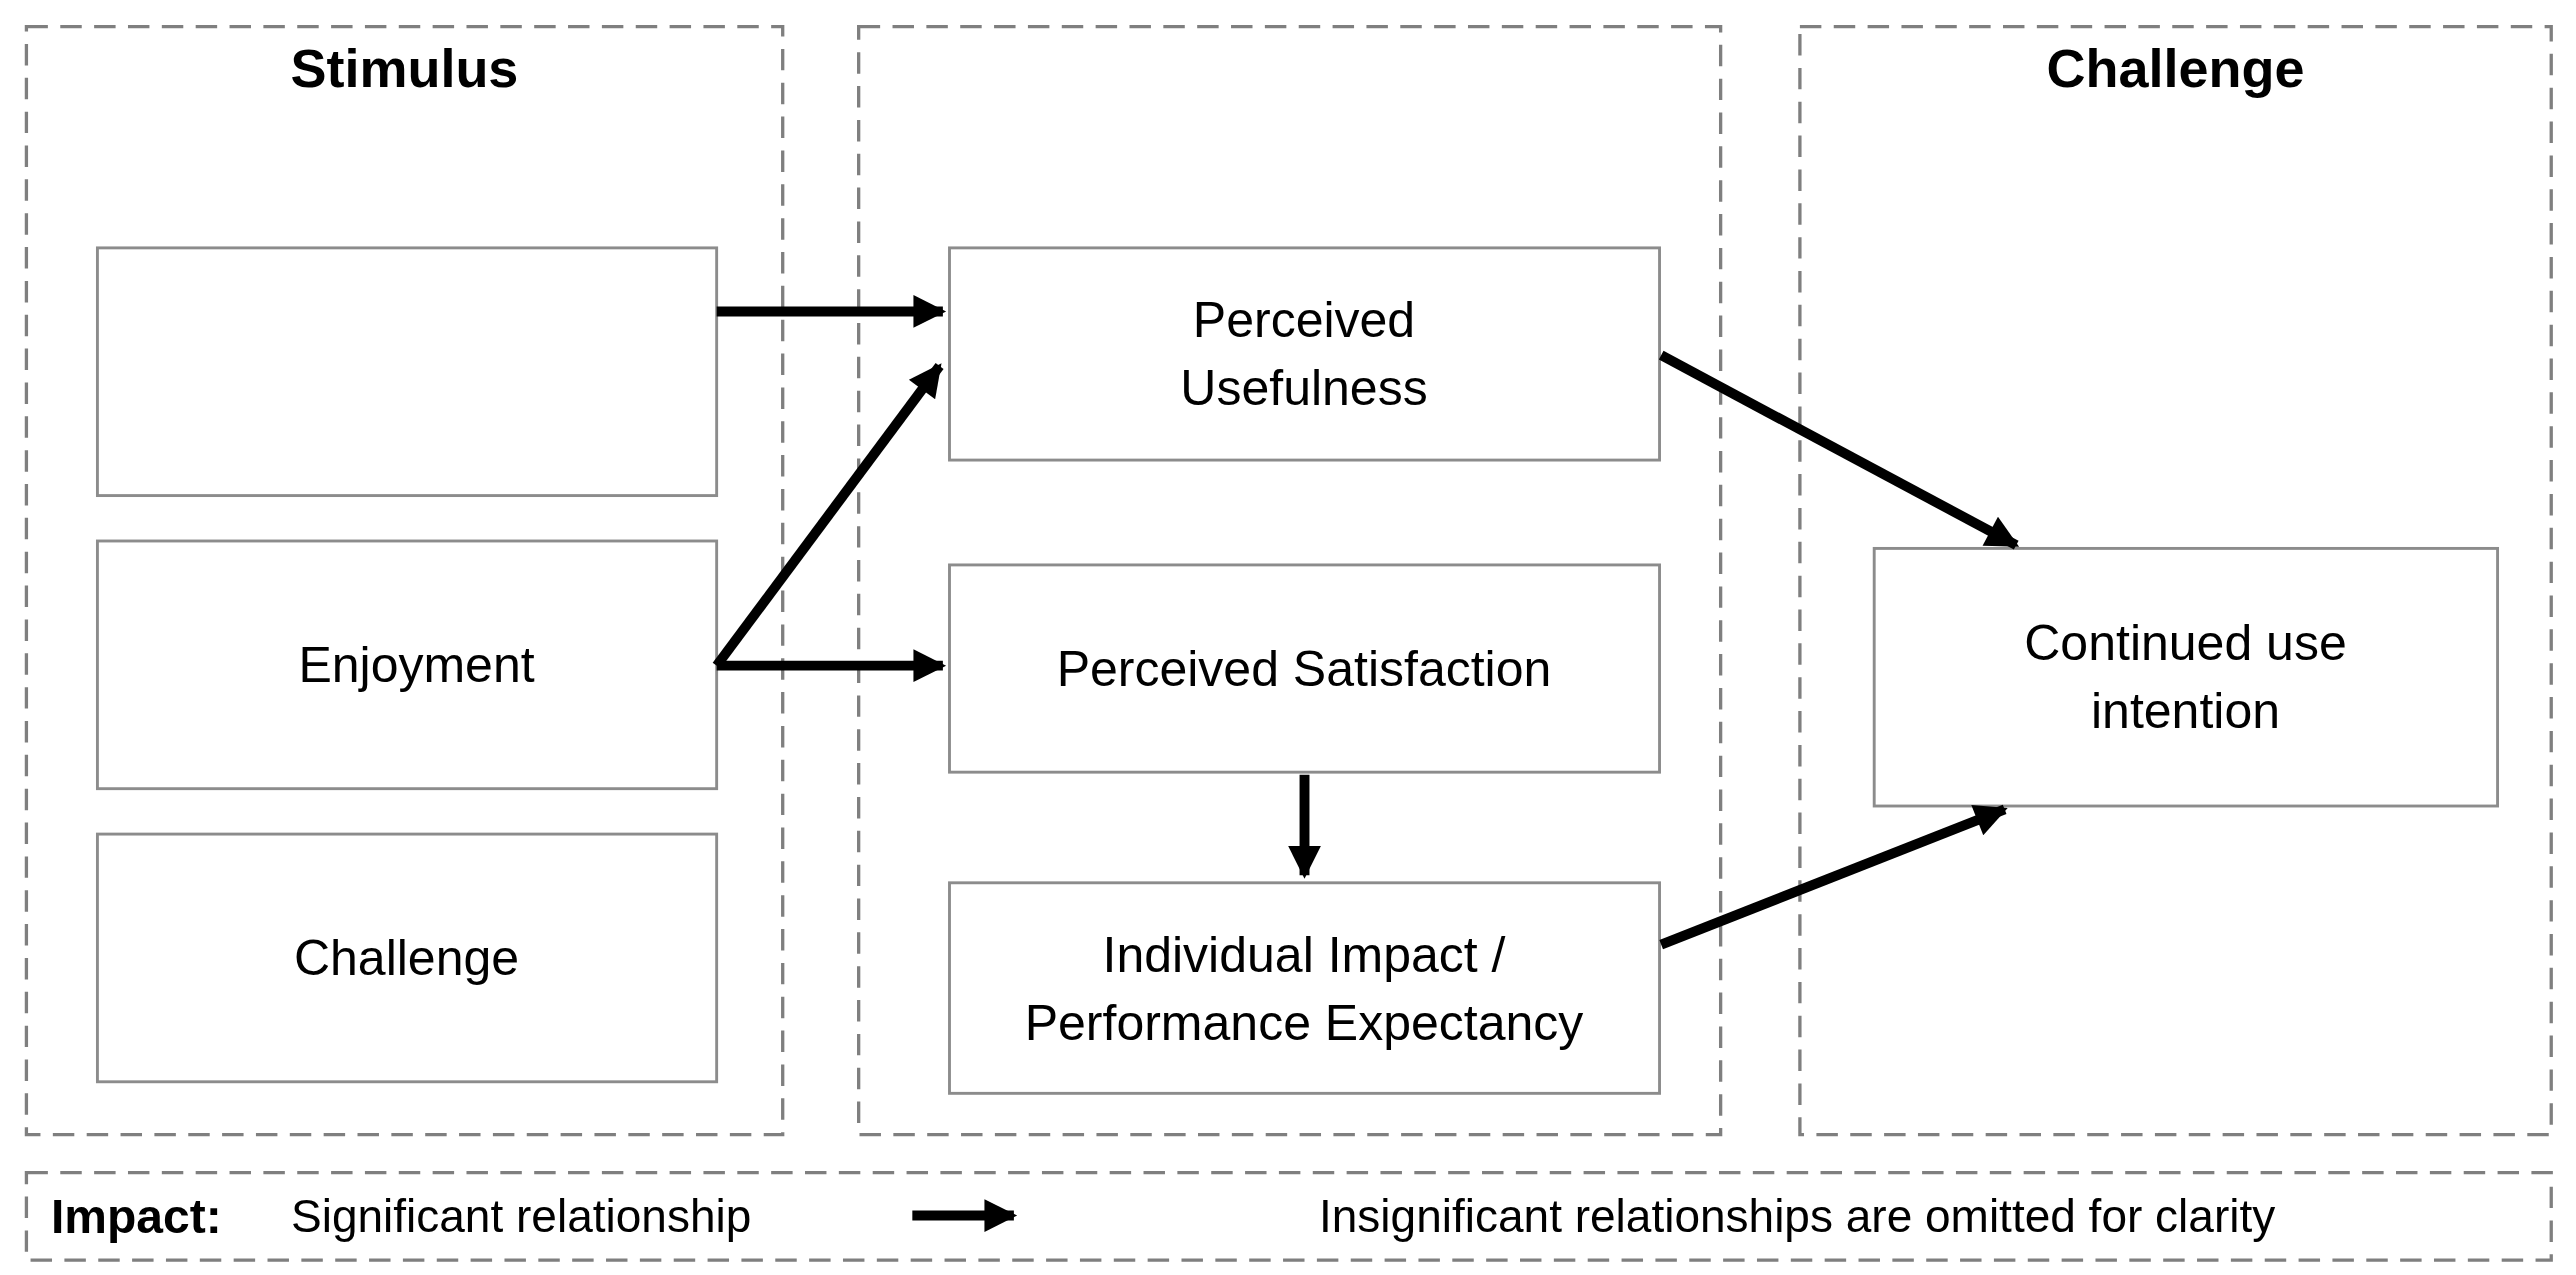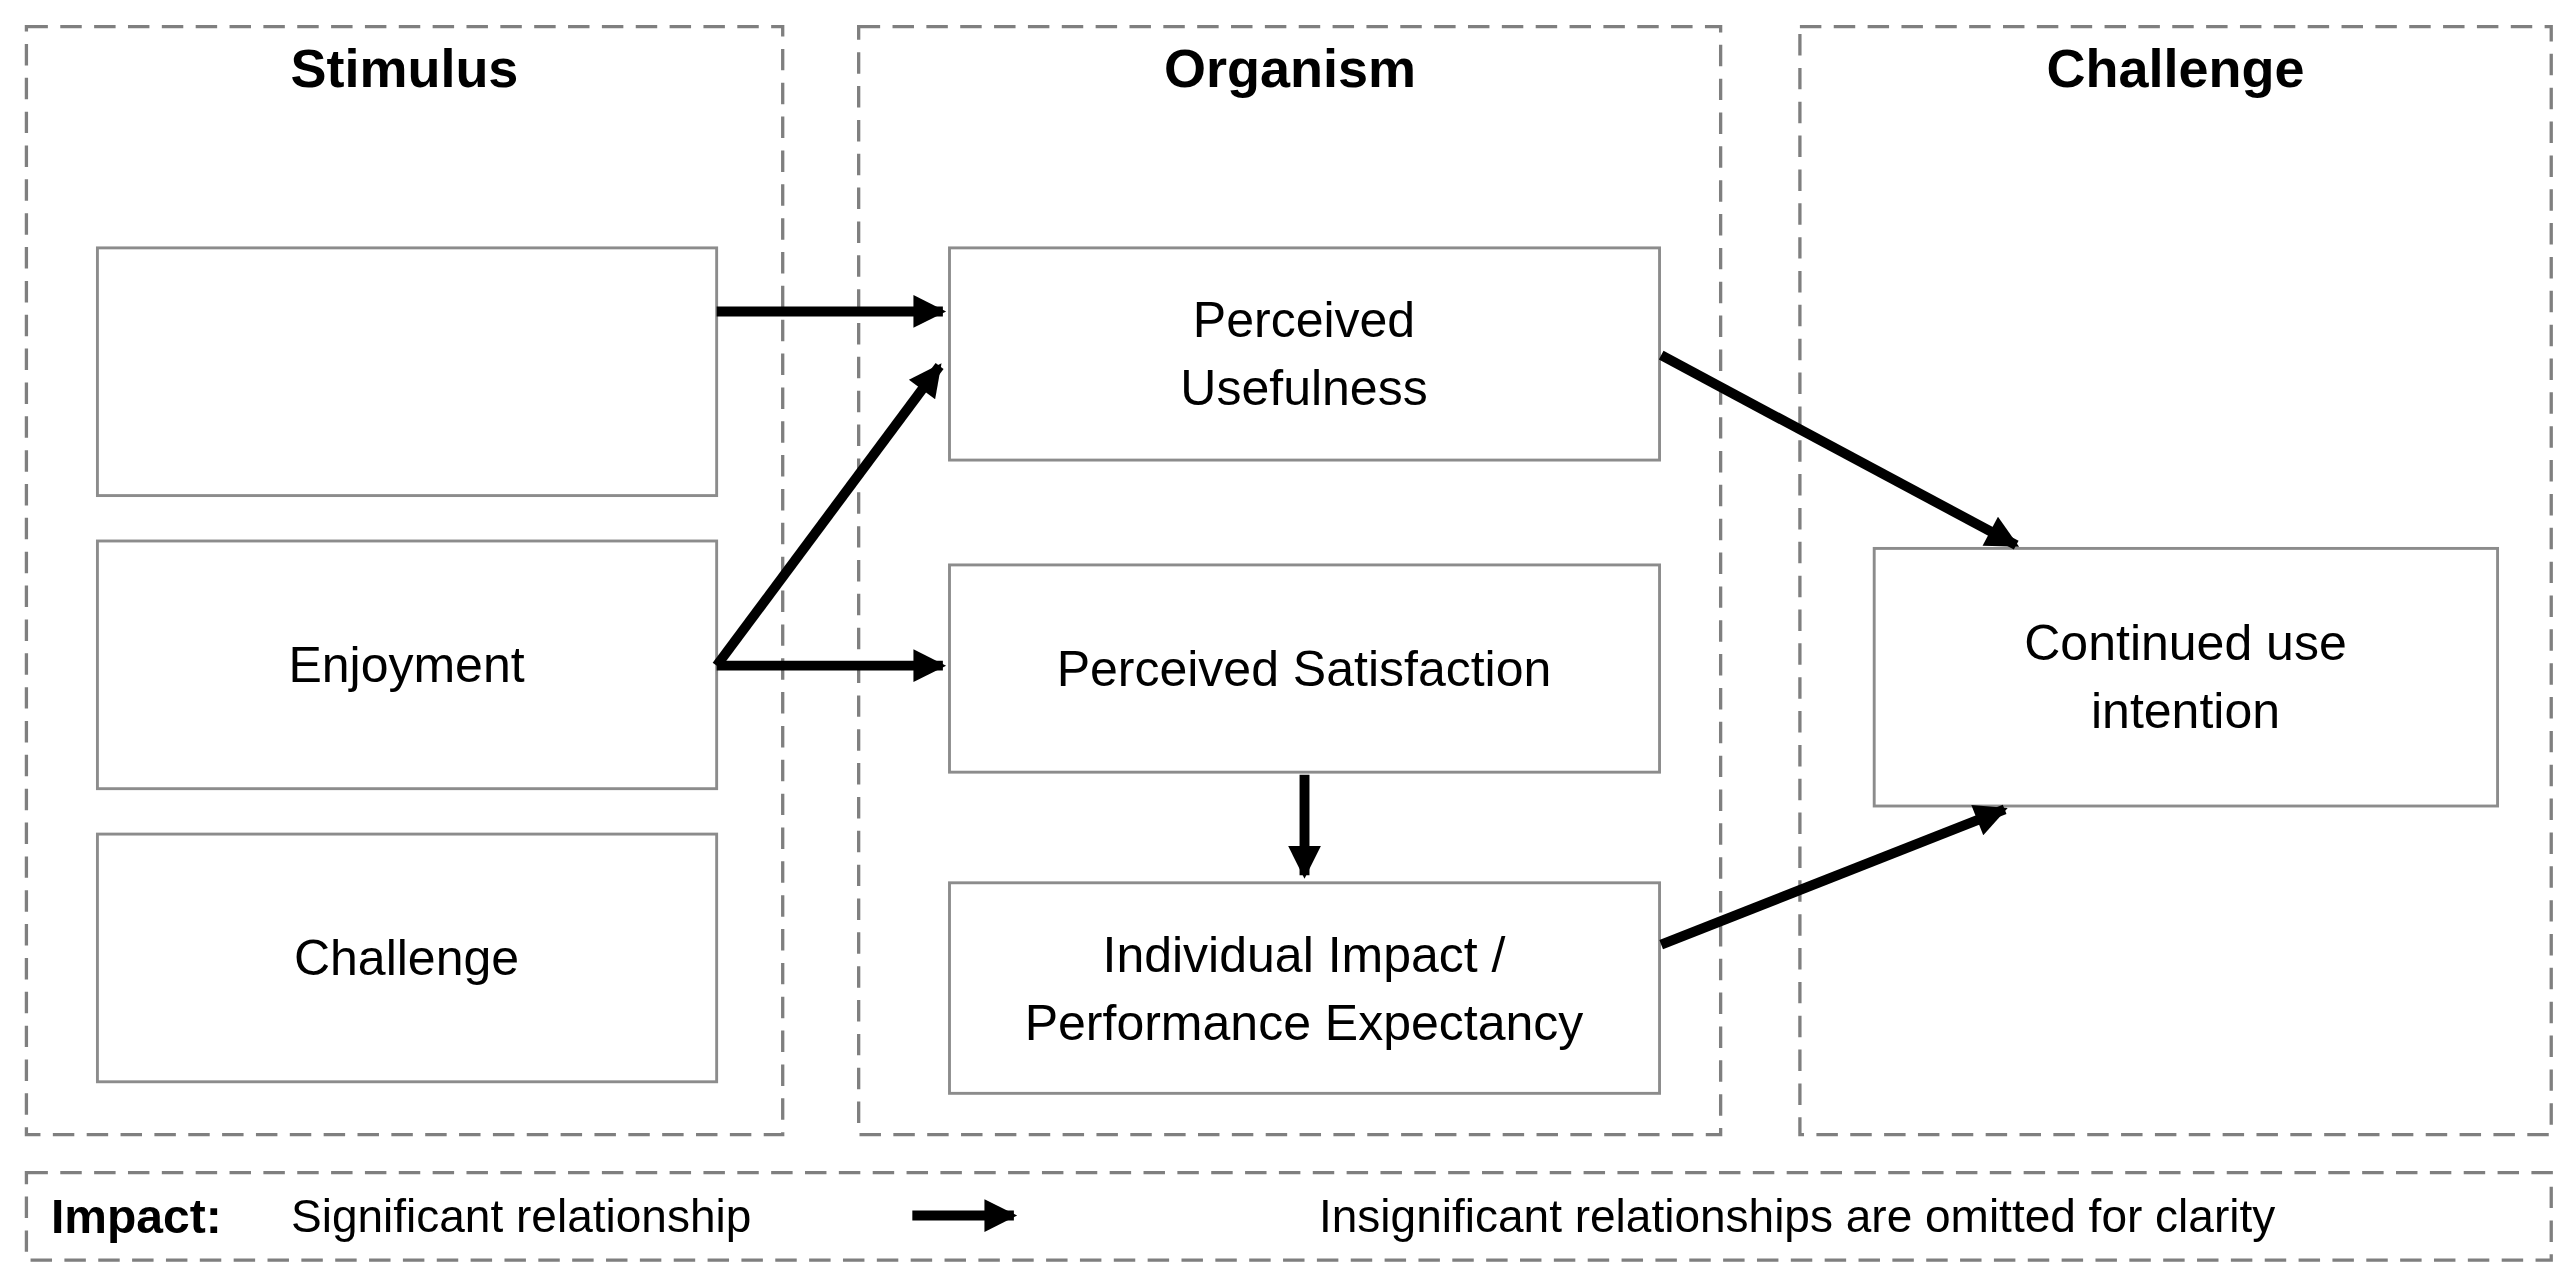--- a/index.html
+++ b/index.html
@@ -53,24 +53,23 @@
     <line class="arrow" x1="868" y1="806" x2="1138" y2="443" marker-end="url(#arrowhead)"></line>
     <line class="arrow" x1="868" y1="806" x2="1142" y2="806" marker-end="url(#arrowhead)"></line>
     <line class="arrow" x1="1580" y1="938" x2="1580" y2="1060" marker-end="url(#arrowhead)"></line>
     <line class="arrow" x1="2012" y1="430" x2="2442" y2="660" marker-end="url(#arrowhead)"></line>
     <line class="arrow" x1="2012" y1="1144" x2="2428" y2="980" marker-end="url(#arrowhead)"></line>
 
     <line class="arrow" x1="1105" y1="1472" x2="1228" y2="1472" marker-end="url(#arrowhead)"></line>
   </svg>
 
   <div class="panel-title" style="left:26.4px;top:38px;width:756px;">Stimulus</div>
-  <div class="panel-title" style="left:859px;top:38px;width:862px;">Organism</div>
   <div class="panel-title" style="left:1800px;top:38px;width:751px;">Challenge</div>
 
-  <div class="label box-label" style="left:97px;top:541px;width:619px;height:248px;">
+  <div class="label box-label" style="left:107px;top:541px;width:619px;height:248px;">
     <div>Enjoyment</div>
   </div>
   <div class="label box-label" style="left:97px;top:834px;width:619px;height:248px;">
     <div>Challenge</div>
   </div>
   <div class="label box-label" style="left:949px;top:248px;width:710px;height:212px;">
     <div>Perceived</div>
     <div>Usefulness</div>
   </div>
   <div class="label box-label" style="left:949px;top:565px;width:710px;height:207px;text-align:right;">

